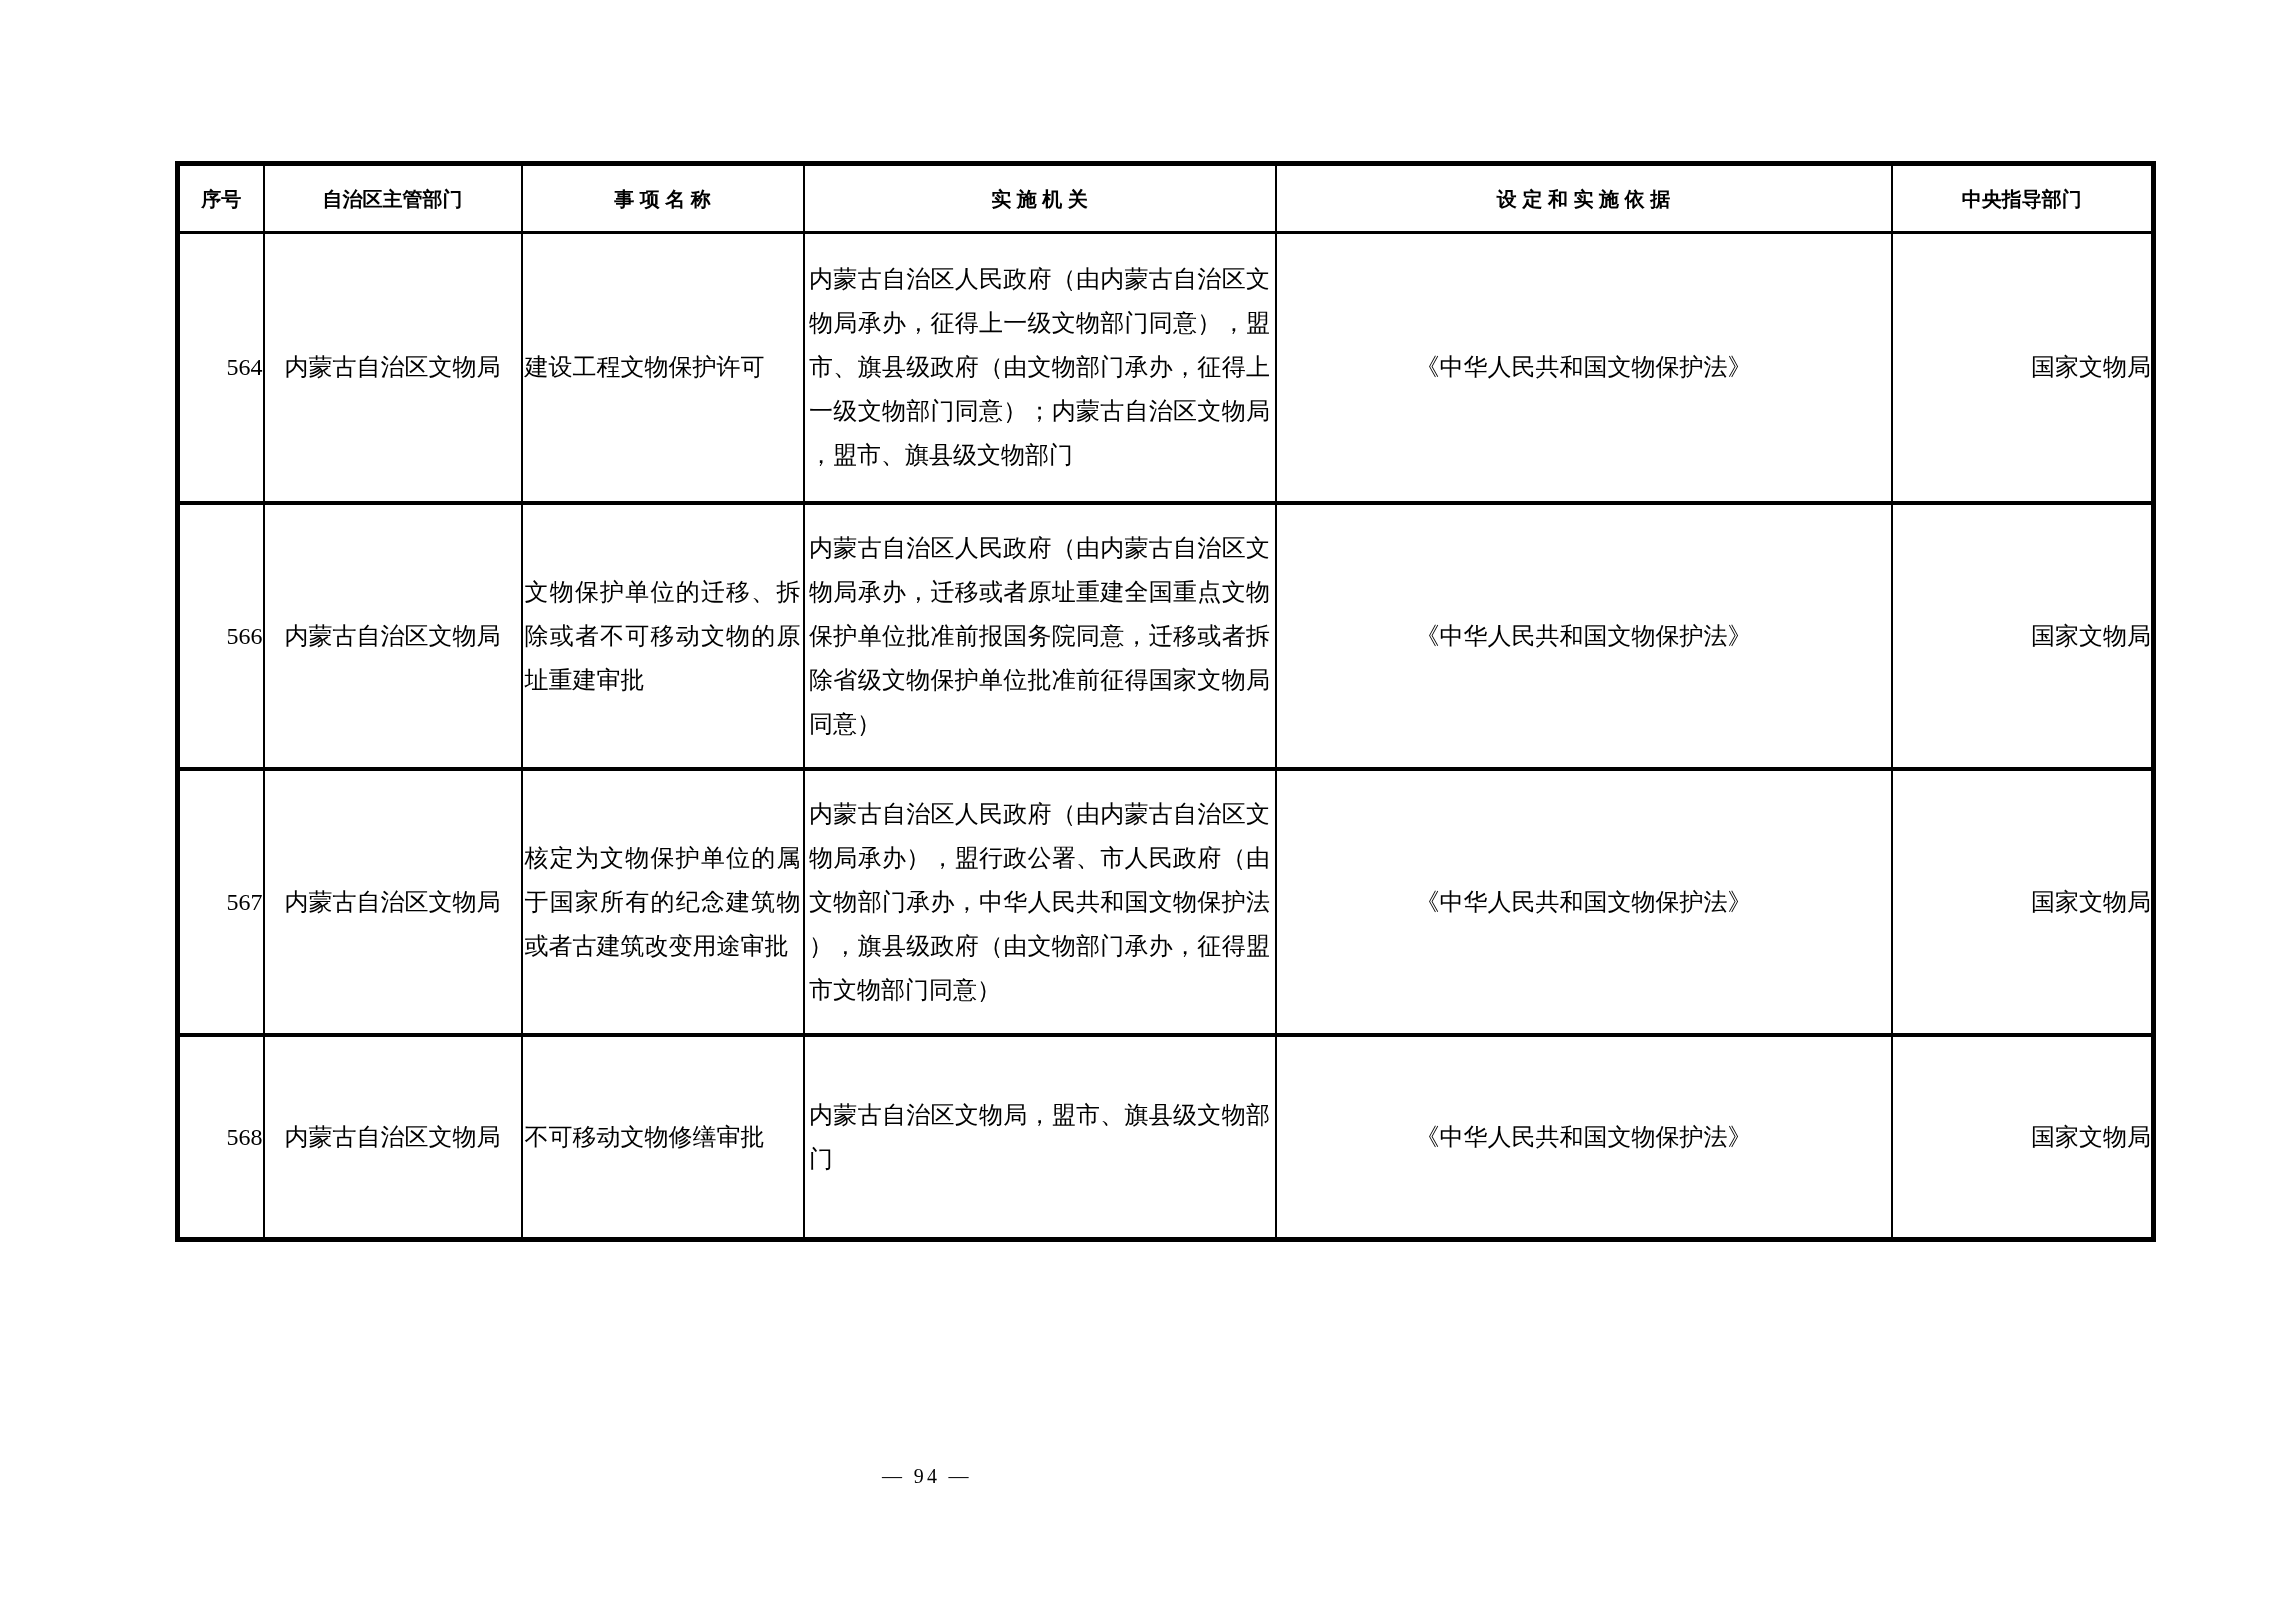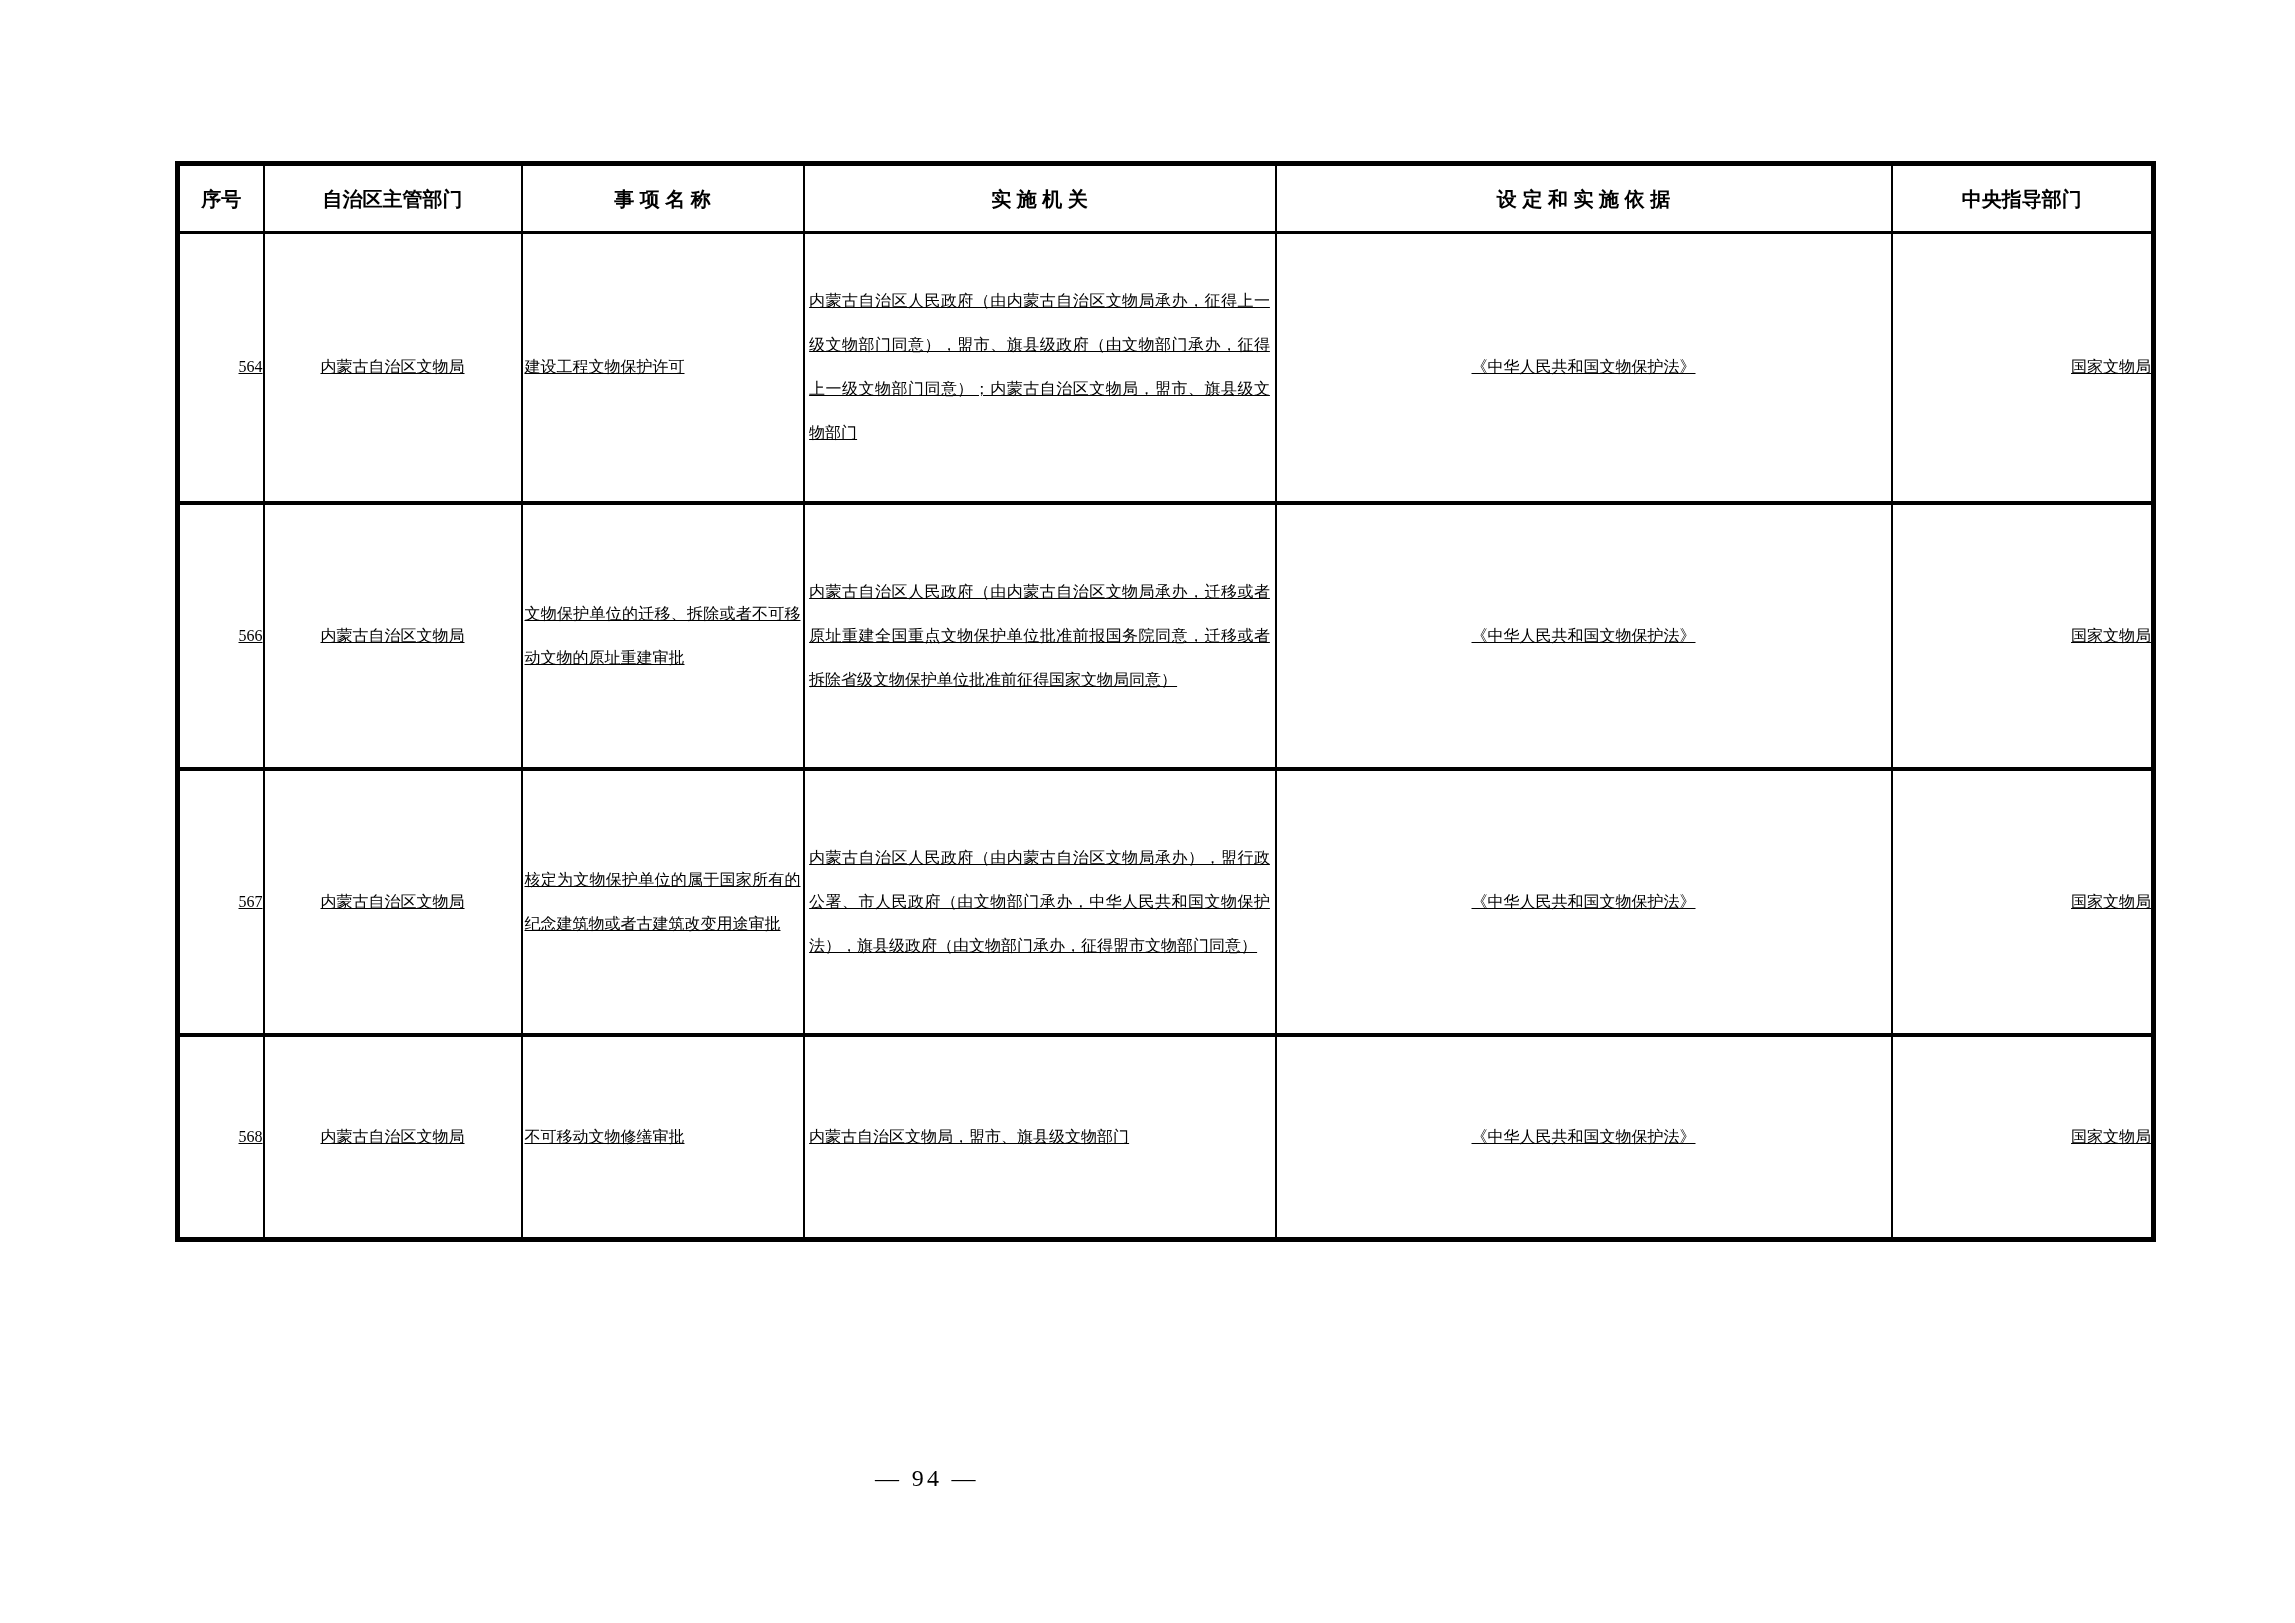--- a/index.html
+++ b/index.html
@@ -29,35 +29,35 @@
   th, td { border:2.6px solid #000; vertical-align:middle; overflow:hidden; }
 
   th {
     font-family:"Liberation Sans", sans-serif;
     font-weight:bold; font-size:20px;
     text-align:center; padding:0; line-height:1.2;
   }
 
   td {
     font-family:"Liberation Serif", serif;
-    font-size:16px; line-height:44px; padding:0;text-decoration:underline;
+    font-size:24px; line-height:44px; padding:0;
   }
 
   td.c-seq     { text-align:right; }
   td.c-dept    { text-align:center; }
   td.c-item    { text-align:justify; padding:0 2px;  line-break:anywhere; word-break:break-all;margin-top:31px; }
   td.c-agency  { text-align:justify; padding:0 4.6px;  line-break:anywhere; word-break:break-all; }
   td.c-basis   { text-align:center;    padding:0 1.3px;  line-break:anywhere; word-break:break-all; }
   td.c-central { text-align:right; }
 
   .pagenum {
     position:absolute; left:0; top:1465px; width:1854px;
     text-align:center;
     font-family:"Liberation Serif", serif;
-    font-size:24px; letter-spacing:3.3px;
+    font-size:20px; letter-spacing:3.3px;
   }
 </style>
 </head>
 <body>
 
 <div class="page">
 
   <table class="approval">
     <colgroup>
       <col class="c1">

